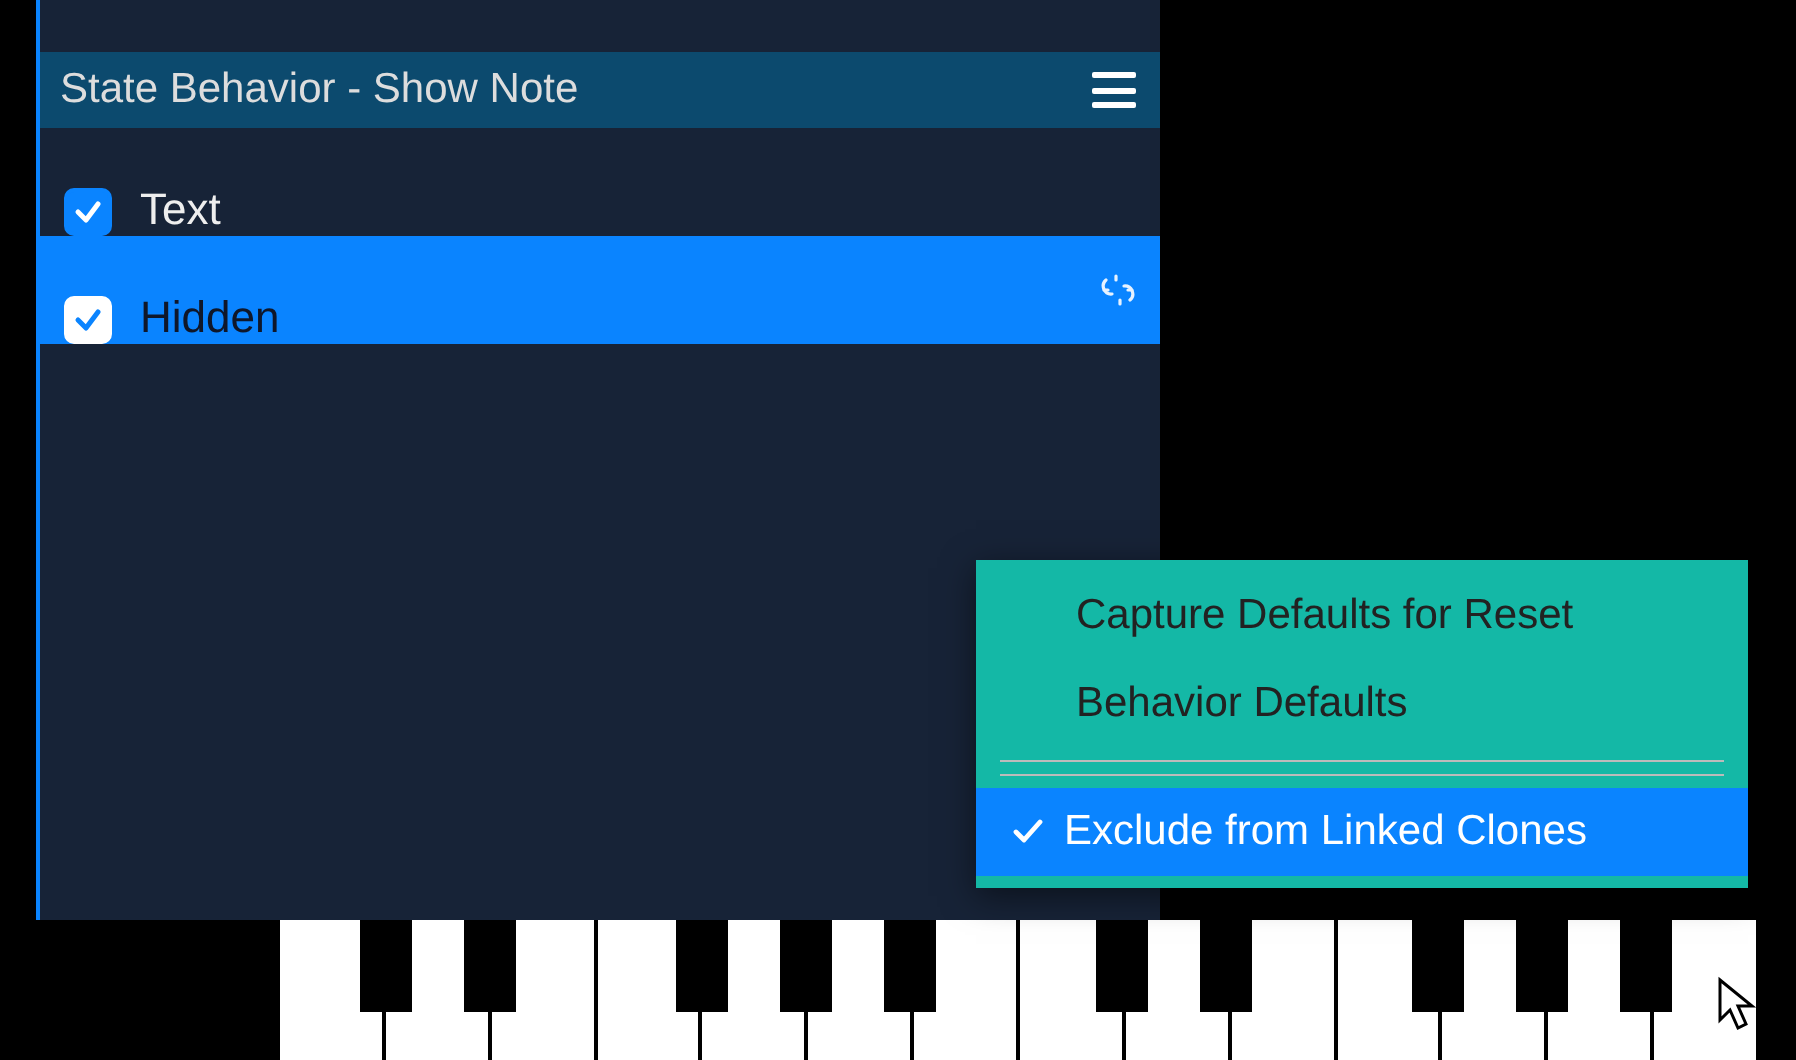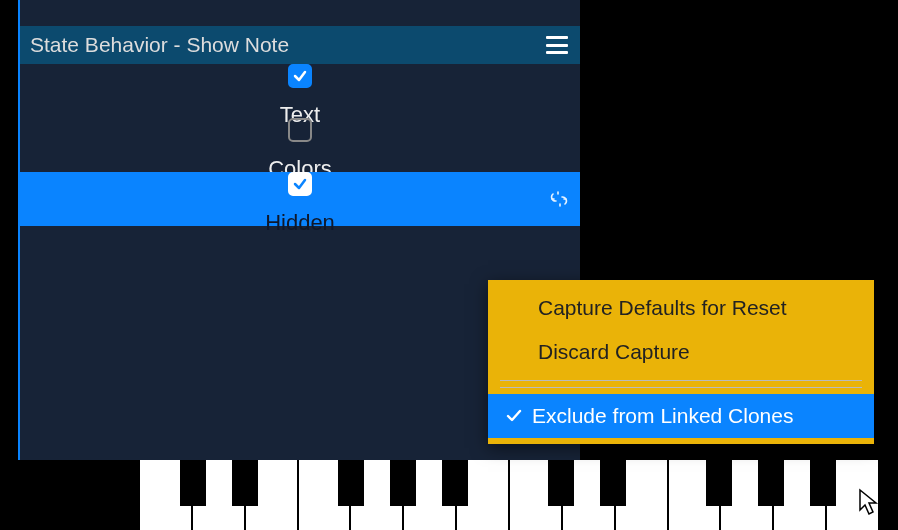--- a/index.html
+++ b/index.html
@@ -40,25 +40,24 @@
     width: 22px; height: 18px;
     display: flex; flex-direction: column; justify-content: space-between;
     cursor: pointer;
   }
   .hamburger span { height: 3px; background: #fff; border-radius: 1px; }
 
   .prop-list {}
   .prop-row {
     height: 54px;
     display: flex;
-    align-items: center;
+    align-items: flex-end;
     padding: 0 12px;
     gap: 14px;
     position: relative;
-    flex-direction: column;
   }
   .prop-row.selected { background: #0a84ff; }
   .checkbox {
     width: 24px; height: 24px;
     border: 2px solid #888;
     border-radius: 5px;
     background: transparent;
     display: flex; align-items: center; justify-content: center;
     flex-shrink: 0;
   }
@@ -117,21 +116,21 @@
     height: 46px;
     background: #000;
   }
 
   
   .context-menu {
     position: absolute;
     left: 488px;
     top: 280px;
     width: 386px;
-    background: #eab308;
+    background: #14b8a6;
     box-shadow: 0 4px 16px rgba(0,0,0,0.5);
     padding: 6px 0;
     text-align: center;
   }
   .menu-item {
     height: 44px;
     display: flex;
     align-items: center;
     padding: 0 18px 0 50px;
     font-size: 21px;
@@ -178,26 +177,20 @@
     </div>
   </div>
   <div class="prop-list">
     <div class="prop-row">
       <div class="checkbox checked">
         <svg viewBox="0 0 16 16">
             <path d="M3 8 L7 12 L13 4" fill="none" stroke-width="2.5" stroke-linecap="round" stroke-linejoin="round"></path>
           </svg>
       </div>
       <span class="prop-label">Text</span>
-    </div>
-    <div class="prop-row">
-      <div class="checkbox">
-        
-      </div>
-      <span class="prop-label">Colors</span>
     </div>
     <div class="prop-row selected">
       <div class="checkbox checked">
         <svg viewBox="0 0 16 16">
             <path d="M3 8 L7 12 L13 4" fill="none" stroke-width="2.5" stroke-linecap="round" stroke-linejoin="round"></path>
           </svg>
       </div>
       <span class="prop-label">Hidden</span>
       <svg class="row-icon" viewBox="0 0 18 18">
         <g stroke="#fff" stroke-width="1.6" fill="none" stroke-linecap="round">
@@ -243,21 +236,21 @@
       <div class="black-key" style="left:670px"></div>
     </div>
   </div>
 </div>
 
 <div class="context-menu">
   <div class="menu-item">
     <span>Capture Defaults for Reset</span>
   </div>
   <div class="menu-item">
-    <span>Discard Capture</span>
+    <span>Behavior Defaults</span>
   </div>
   <div class="menu-sep"></div>
   <div class="menu-sep"></div>
   <div class="menu-item highlight">
     <svg class="menu-check" viewBox="0 0 20 20">
       <path d="M4 10 L8 14 L16 5" fill="none" stroke="#fff" stroke-width="2.4" stroke-linecap="round" stroke-linejoin="round"></path>
     </svg>
     <span>Exclude from Linked Clones</span>
   </div>
 </div>

